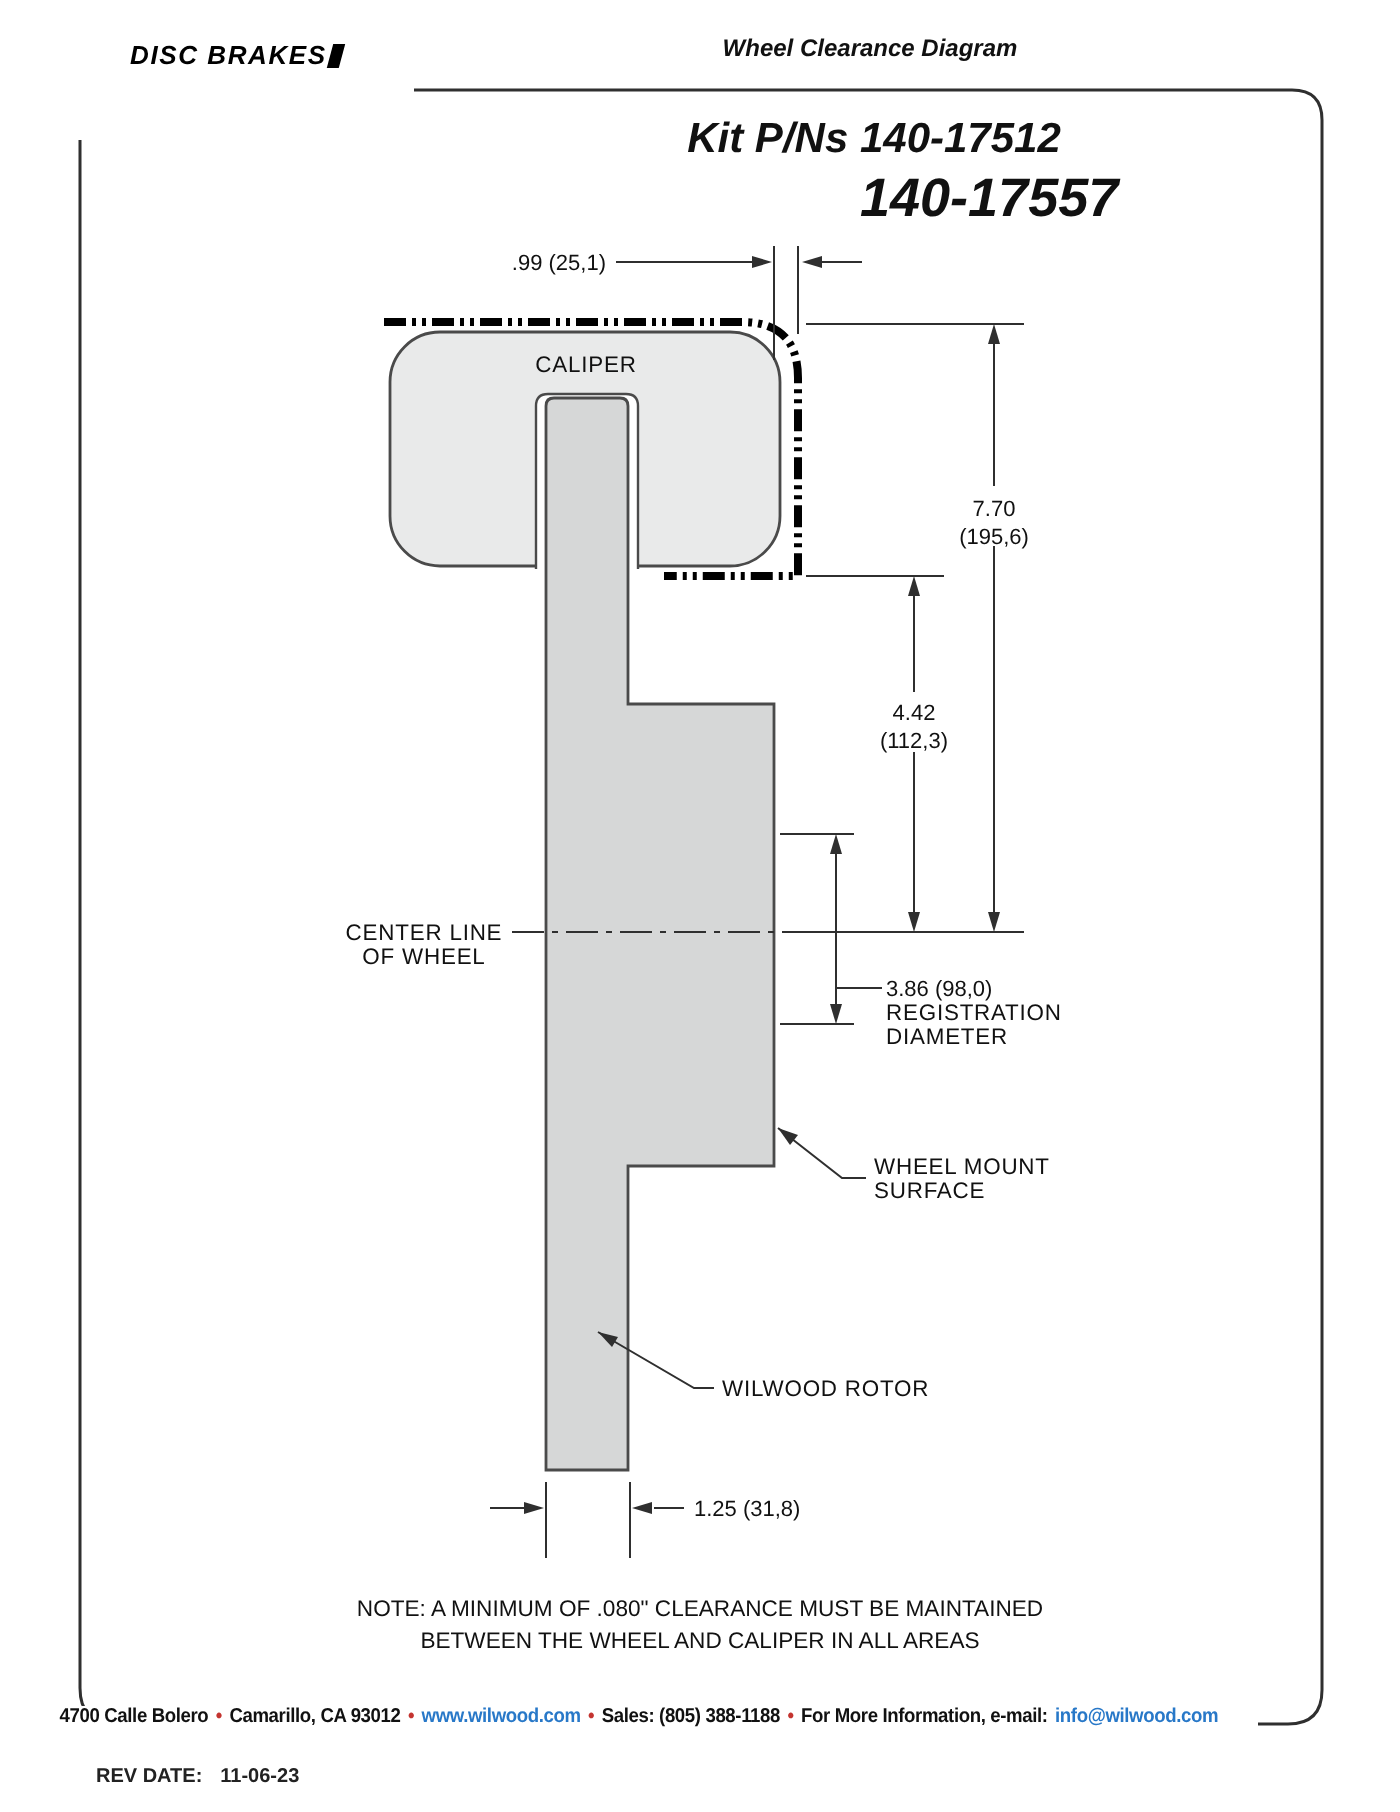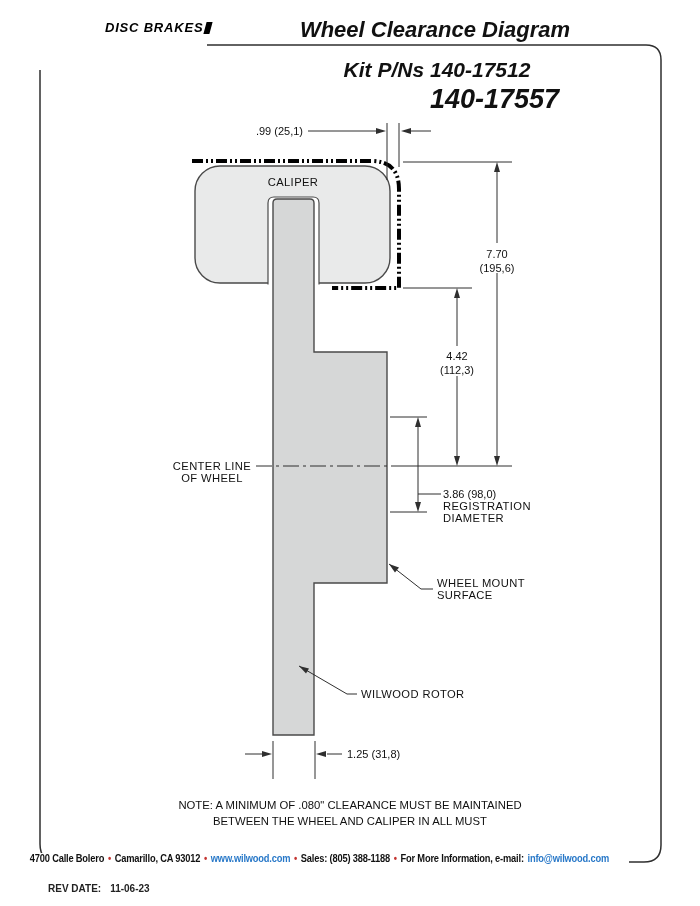--- a/index.html
+++ b/index.html
@@ -1,27 +1,27 @@
 <!DOCTYPE html>
 <html><head>
 <meta charset="utf-8">
 <style>
   html,body{margin:0;padding:0;background:#fff;}
   .page{position:relative;width:700px;height:906px;background:#ffffff;overflow:hidden;
         font-family:"Liberation Sans",sans-serif;color:#111;}
   .abs{position:absolute;}
   
   .logo{left:33px;top:20px;width:180px;}
-  .logo-top{display:flex;align-items:center;margin-left:72px;}
+  .logo-top{display:flex;align-items:center;margin-left:32px;}
   .logo-tagline{font-style:italic;font-weight:800;font-size:13px;letter-spacing:.8px;color:#000;}
   .logo-bar{width:6px;height:12px;background:#000;margin-left:2px;transform:skewX(-15deg);}
   .logo-name{font-family:"DejaVu Sans",sans-serif;font-weight:bold;font-style:italic;
              font-size:37px;line-height:30px;letter-spacing:-2px;color:#dd2027;margin-top:-2px;}
   
-  .title{left:260px;top:17px;width:350px;text-align:center;font-size:22px;
+  .title{left:260px;top:17px;width:350px;text-align:center;font-size:12px;
          font-weight:bold;font-style:italic;}
   .kit1{left:287px;top:58px;width:300px;text-align:center;font-size:21px;font-weight:bold;font-style:italic;}
   .kit2{left:430px;top:84px;font-size:27px;font-weight:bold;font-style:italic;}
   
   .note{left:100px;top:798px;width:500px;text-align:center;font-size:11.3px;line-height:15.5px;color:#111;}
   
   .footer{left:0;right:0;top:853px;display:flex;justify-content:flex-start;}
   .footer-inner{background:#fff;display:flex;align-items:center;gap:4px;padding:0 8px;
                 font-size:10px;font-weight:700;letter-spacing:-.2px;white-space:nowrap;
                 transform:scaleX(.93);transform-origin:center;}
@@ -134,21 +134,21 @@
       <path d="M245,754 H262" class="thin"></path>
       <polygon points="272,754 262,751 262,757" class="head"></polygon>
       <path d="M327,754 H342" class="thin"></path>
       <polygon points="316,754 326,751 326,757" class="head"></polygon>
       <text x="347" y="758" class="dim">1.25 (31,8)</text>
     </g>
   </svg>
 
   <div class="abs note">
     <div>NOTE: A MINIMUM OF .080" CLEARANCE MUST BE MAINTAINED</div>
-    <div>BETWEEN THE WHEEL AND CALIPER IN ALL MUST</div>
+    <div>BETWEEN THE WHEEL AND CALIPER IN ALL AREAS</div>
   </div>
 
   <div class="abs footer">
     <div class="footer-inner">
       <span>4700 Calle Bolero</span>
       <span class="bullet">•</span>
       <span>Camarillo, CA 93012</span>
       <span class="bullet">•</span>
       <a class="flink">www.wilwood.com</a>
       <span class="bullet">•</span>

